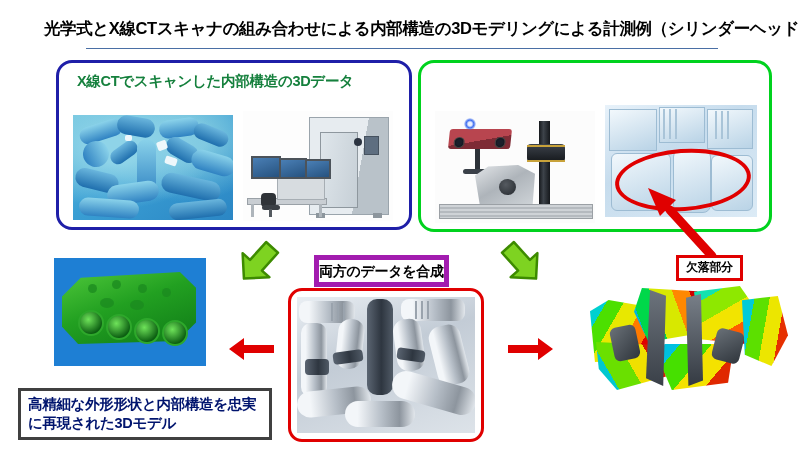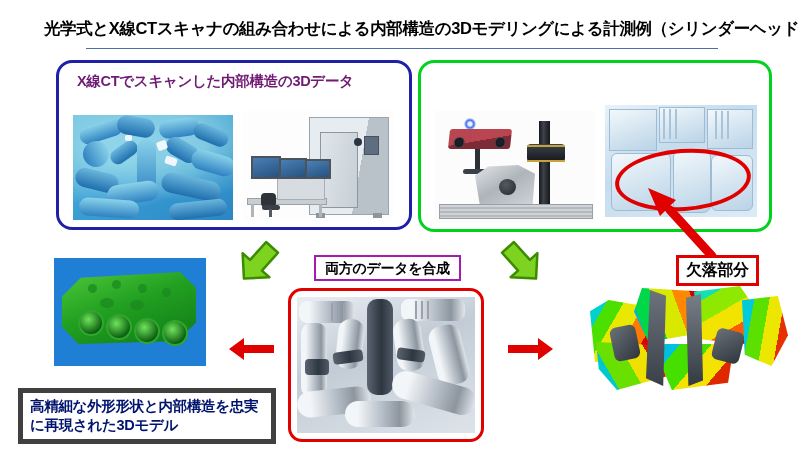--- a/index.html
+++ b/index.html
@@ -24,21 +24,21 @@
   
   .panel{position:absolute;border-radius:16px;background:#ffffff;}
   .panel-ct{left:56px;top:60px;width:350px;height:164px;border:3px solid #1f1fa8;}
   .panel-opt{left:418px;top:60px;width:348px;height:166px;border:3.5px solid #00d21e;}
 
   .panel-head{
     position:absolute;left:18px;top:9px;right:10px;
     font-size:14.5px;font-weight:bold;line-height:1.28;
     letter-spacing:-0.3px;
   }
-  .panel-ct .panel-head{color:#701a75;}
+  .panel-ct .panel-head{color:#15803d;}
   .panel-opt .panel-head{color:#1a7a1a;}
 
   
   .imgbox{position:absolute;overflow:hidden;}
 
   
   .ct-render{
     left:14px;top:52px;width:160px;height:105px;
     background:
       radial-gradient(ellipse at 28% 30%, #8fd4e8 0 16%, rgba(143,212,232,0) 60%),
@@ -130,23 +130,23 @@
 
   
   .cmap{left:590px;top:286px;width:198px;height:104px;background:#ffffff;overflow:hidden;}
   .cm-shard{position:absolute;}
 
   
   .tag{
     position:absolute;background:#ffffff;font-weight:bold;color:#000;
     letter-spacing:-0.3px;line-height:1.3;text-align:left;
   }
-  .tag-merge{left:314px;top:255px;padding:2px 9px;border:2px solid #a21caf;font-size:14px;}
-  .tag-missing{left:676px;top:255px;padding:2px 7px;border:3px solid #e00000;font-size:16px;}
-  .tag-left{left:18px;top:388px;width:234px;padding:4px 7px;border:5px solid #404040;font-size:14.5px;color:#00146e;}
+  .tag-merge{left:314px;top:255px;padding:2px 0;border:5px solid #a21caf;font-size:14px;}
+  .tag-missing{left:676px;top:255px;padding:2px 7px;border:3px solid #e00000;font-size:12px;}
+  .tag-left{left:18px;top:388px;width:234px;padding:4px 7px;border:3px solid #404040;font-size:14.5px;color:#00146e;}
   .tag-right{left:542px;top:396px;width:236px;padding:4px 7px;border:3px solid #f21fc0;font-size:14.5px;color:#00146e;}
 
   
   .arrow{position:absolute;}
   .garrow{width:44px;height:46px;}
   .garrow svg{display:block;width:100%;height:100%;}
   .rarrow svg{display:block;}
   .missing-arrow{left:636px;top:182px;width:86px;height:78px;}
   .missing-arrow svg{display:block;width:100%;height:100%;}
 </style>

